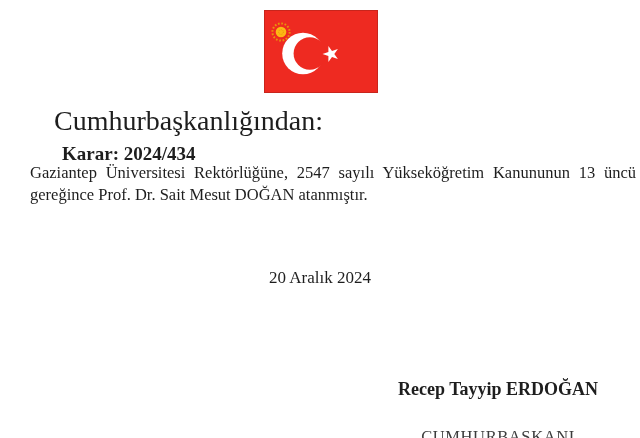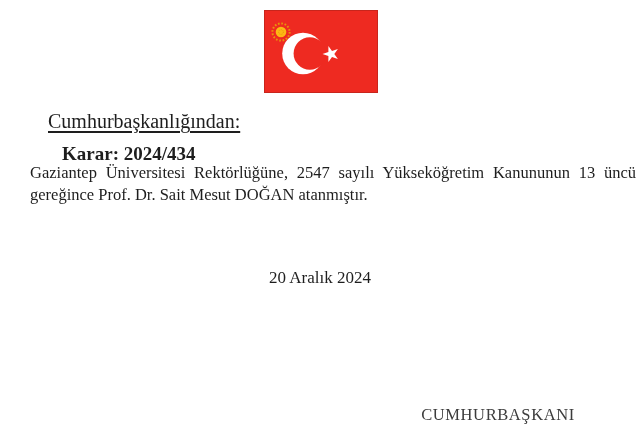--- a/index.html
+++ b/index.html
@@ -19,25 +19,24 @@
   .flag-wrap {
     position: absolute;
     left: 264px;
     top: 10px;
     width: 114px;
     height: 83px;
     line-height: 0;
   }
   .heading {
     position: absolute;
-    left: 48px;
+    left: 54px;
     top: 108px;
-    font-size: 20px;
+    font-size: 28px;
     line-height: 26px;
-    text-decoration: underline;
     text-decoration-thickness: 1.5px;
     text-underline-offset: 3px;
     white-space: nowrap;
   }
   .decision {
     position: absolute;
     left: 62px;
     top: 142px;
     font-size: 19px;
     line-height: 24px;
@@ -121,16 +120,17 @@
   <div class="decision">Karar: 2024/434</div>
 
   <div class="body-block">
     <div class="body-line">Gaziantep Üniversitesi Rektörlüğüne, 2547 sayılı Yükseköğretim Kanununun 13 üncü</div>
     <div class="body-line last-line">gereğince Prof. Dr. Sait Mesut DOĞAN atanmıştır.</div>
   </div>
 
   <div class="date-line">20 Aralık 2024</div>
 
   <div class="signature-block">
+    <div class="signature-name">Recep Tayyip ERDOĞAN</div>
     <div class="signature-title">CUMHURBAŞKANI</div>
   </div>
 
 </div>
 
 </body></html>

